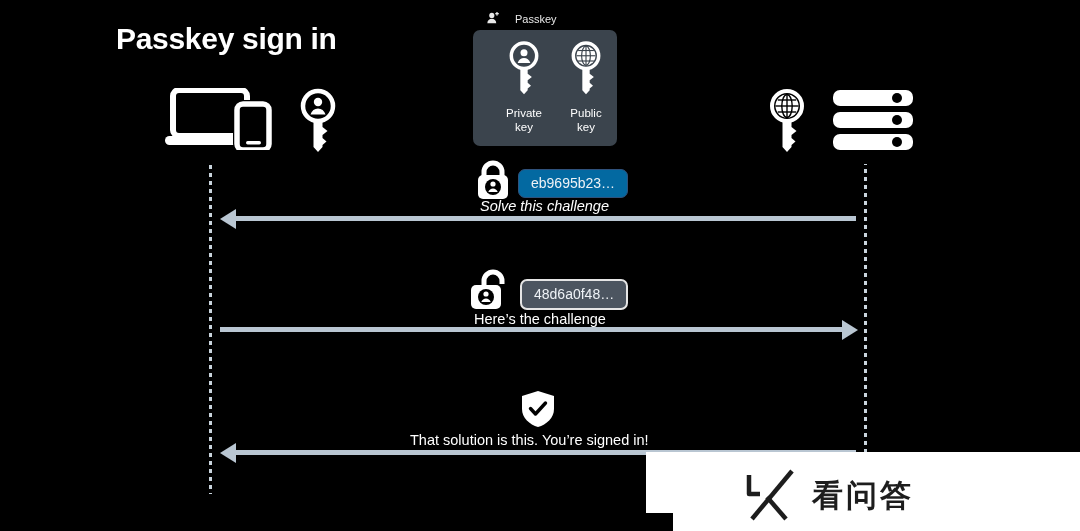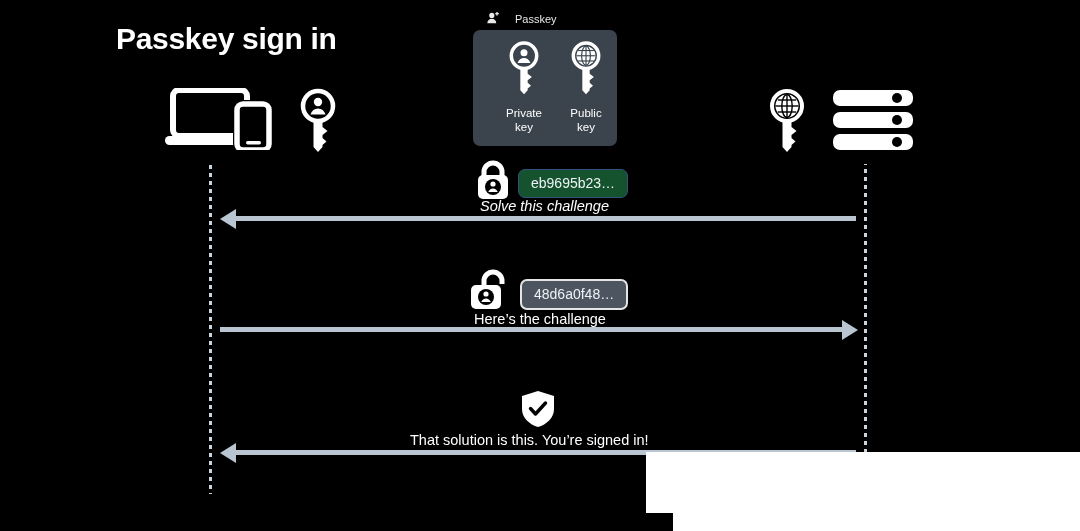--- a/index.html
+++ b/index.html
@@ -87,21 +87,21 @@
   }
 
   .pill {
     position: absolute;
     border-radius: 7px;
     padding: 5px 12px 6px 12px;
     font-size: 14px;
     color: #eef2f6;
     white-space: nowrap;
   }
-  .pill.blue { background: #14532d; border: 1px solid #30527c; }
+  .pill.blue { background: #0369a1; border: 1px solid #30527c; }
   .pill.gray { background: #4c5560; border: 2px solid #e5e5e5; }
 
   .icon-slot { position: absolute; }
 
   
   #watermark {
     position: absolute;
     left: 646px; top: 452px;
     width: 434px; height: 79px;
     background: #ffffff;
@@ -278,14 +278,24 @@
         <path d="M9.5 18.5 l5 5.5 l10-11" stroke="#000000" stroke-width="3.4" fill="none" stroke-linecap="round" stroke-linejoin="round"></path>
       </svg>
     </span>
     <span class="msg-label" style="left:410px; top:432px;">That solution is this. You’re signed in!</span>
     <span class="arrow-line" style="left:236px; top:450px; width:620px;"></span>
     <span class="arrow-head left" style="left:220px; top:443px;"></span>
   </div>
 
   <div id="watermark"></div>
   <div id="watermark-notch"></div>
+  <div id="wm-inner">
+    <span>
+      <svg width="62" height="62" viewBox="0 0 62 62" fill="none" stroke="#1d1d1d" stroke-width="4.5" stroke-linejoin="round">
+        <path d="M9 12 V31 H20"></path>
+        <path d="M52 8 L12 56"></path>
+        <path d="M27 34 L46 56"></path>
+      </svg>
+    </span>
+    <span id="wm-cn">看问答</span>
+  </div>
 
 </div>
 
 </body></html>

